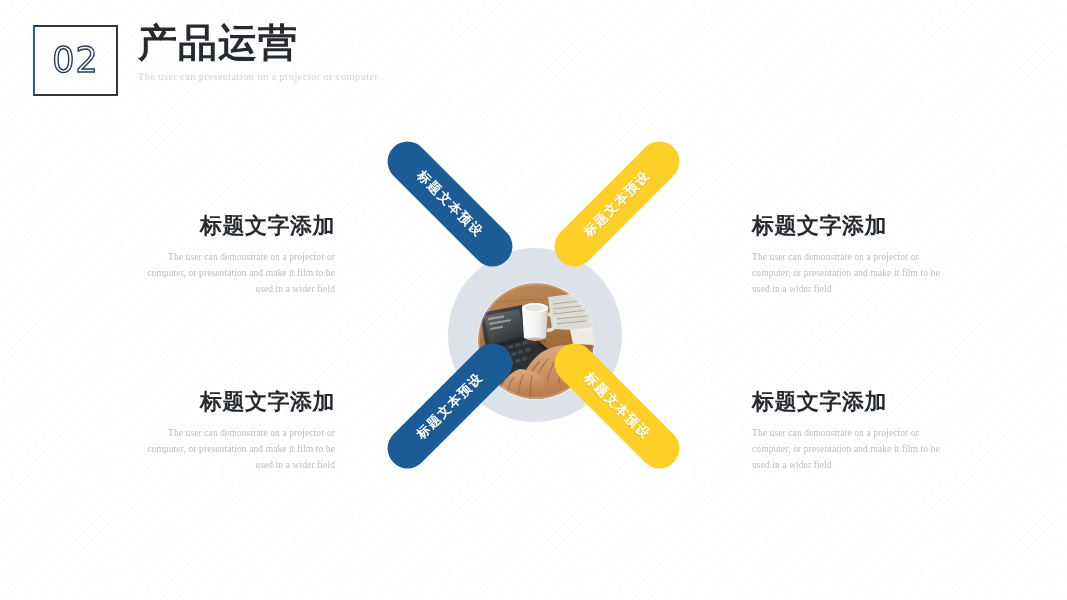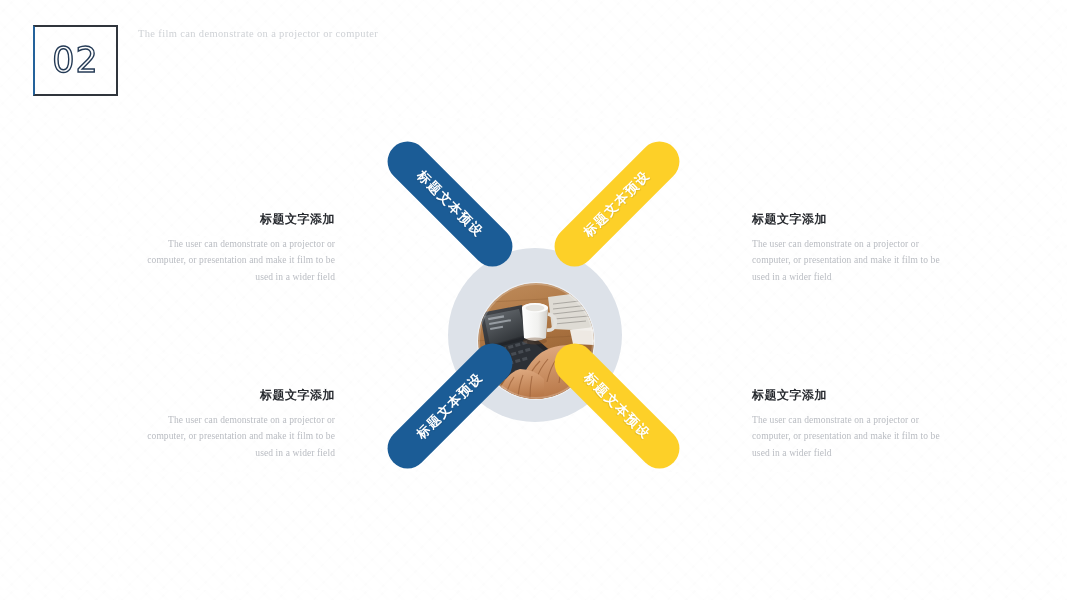--- a/index.html
+++ b/index.html
@@ -165,21 +165,21 @@
   }
 
   
   .text-block {
     position: absolute;
     width: 190px;
     z-index: 5;
   }
   .tb-title {
     font-family: "DejaVu Sans", sans-serif;
-    font-size: 12px;
+    font-size: 22px;
     font-weight: bold;
     color: #26292e;
     letter-spacing: 0.5px;
     line-height: 1.25;
     margin: 0 0 9px 0;
     white-space: nowrap;
   }
   .tb-body {
     font-family: Liberation Serif, serif;
     font-size: 9.5px;
@@ -200,21 +200,22 @@
 
 <div id="watermark"></div>
 
 <div id="header">
 
   <div id="number-box">
     <span id="number-box-value">02</span>
   </div>
 
   <div id="title-block">
-    <div id="page-subtitle">The film can demonstrate on a projector or computer</div>
+    <div id="page-title">产品运营</div>
+    <div id="page-subtitle">The user can presentation on a projector or computer</div>
   </div>
 
 </div>
 
 <div id="diagram">
 
   <div id="center-ring"></div>
 
   <div id="center-photo">
     <svg width="116" height="116" viewBox="0 0 116 116">

